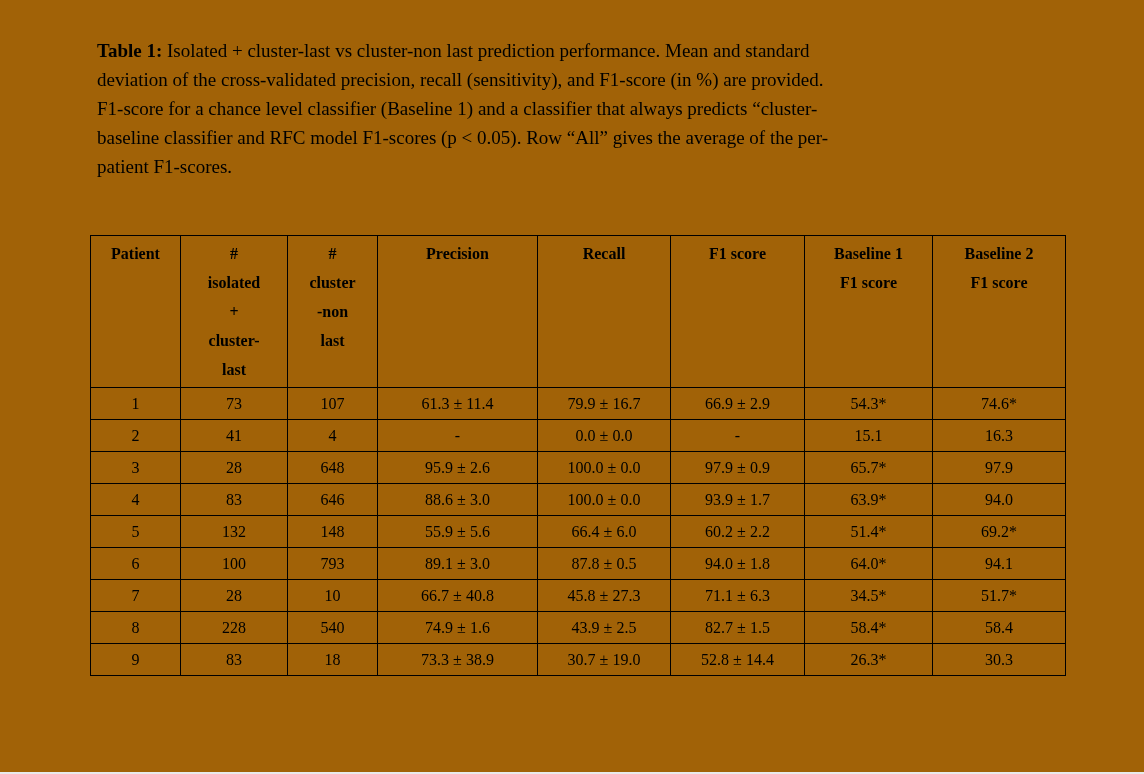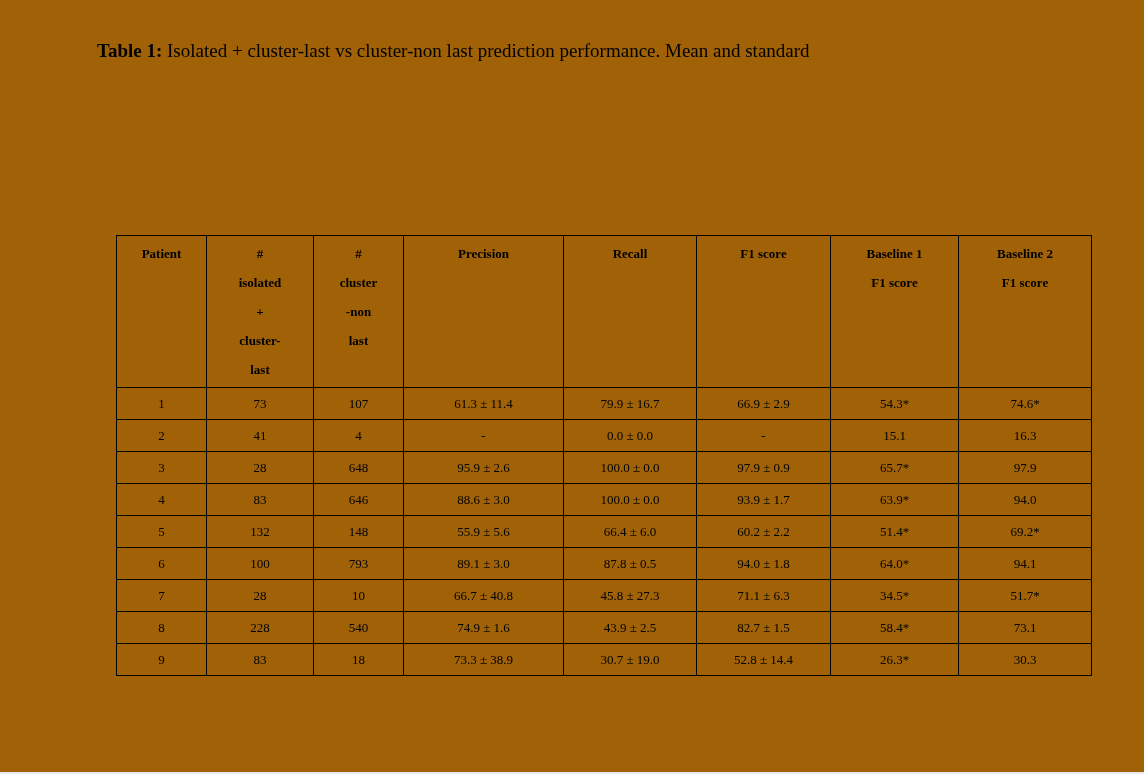--- a/index.html
+++ b/index.html
@@ -26,25 +26,25 @@
     color: #000000;
   }
   .caption .line {
     white-space: nowrap;
   }
   .caption .bold {
     font-weight: bold;
   }
   table.data-table {
     position: absolute;
-    left: 116px;
+    left: 90px;
     top: 235px;
     border-collapse: collapse;
     table-layout: fixed;
-    font-size: 13px;
+    font-size: 16px;
     color: #000000;
   }
   table.data-table th,
   table.data-table td {
     border: 1.5px solid #000000;
     text-align: center;
     padding: 0 2px;
     overflow: hidden;
   }
   table.data-table th {
@@ -69,20 +69,24 @@
     background: #e8eaec;
   }
 </style>
 </head>
 <body>
 
 <div class="page">
 
   <div class="caption">
     <div class="line"><span class="bold">Table 1:</span><span> Isolated + cluster-last vs cluster-non last prediction performance. Mean and standard</span></div>
+    <div class="line">deviation of the cross-validated precision, recall (sensitivity), and F1-score (in %) are provided.</div>
+    <div class="line">F1-score for a chance level classifier (Baseline 1) and a classifier that always predicts “cluster-</div>
+    <div class="line">baseline classifier and RFC model F1-scores (p &lt; 0.05). Row “All” gives the average of the per-</div>
+    <div class="line">patient F1-scores.</div>
   </div>
 
   <table class="data-table">
     <colgroup>
       <col style="width:90px">
       <col style="width:107px">
       <col style="width:90px">
       <col style="width:160px">
       <col style="width:133px">
       <col style="width:134px">
@@ -182,21 +186,21 @@
           <td>51.7*</td>
         </tr>
         <tr>
           <td>8</td>
           <td>228</td>
           <td>540</td>
           <td>74.9 ± 1.6</td>
           <td>43.9 ± 2.5</td>
           <td>82.7 ± 1.5</td>
           <td>58.4*</td>
-          <td>73.1</td>
+          <td>58.4</td>
         </tr>
         <tr>
           <td>9</td>
           <td>83</td>
           <td>18</td>
           <td>73.3 ± 38.9</td>
           <td>30.7 ± 19.0</td>
           <td>52.8 ± 14.4</td>
           <td>26.3*</td>
           <td>30.3</td>

